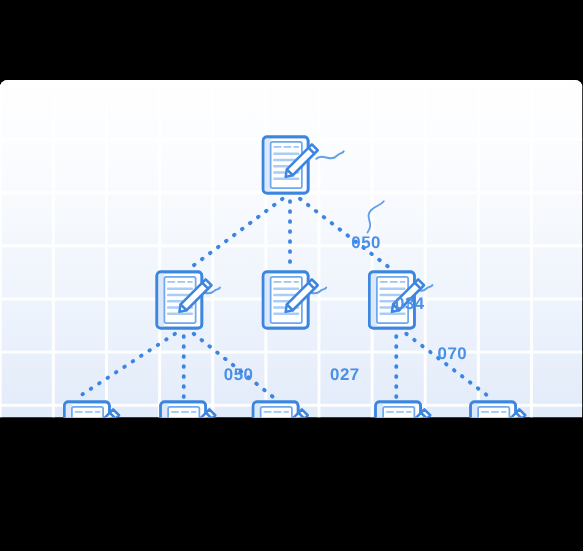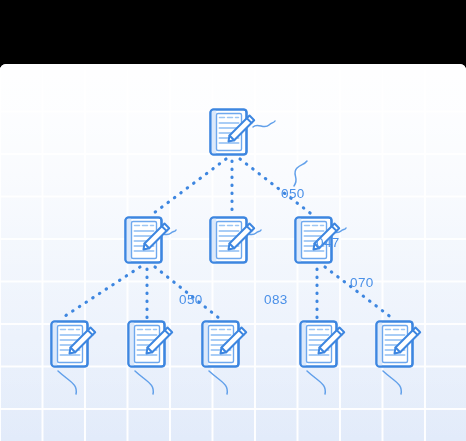--- a/index.html
+++ b/index.html
@@ -1,20 +1,20 @@
 <!DOCTYPE html>
 <html><head>
 <meta charset="utf-8">
 <style>
   html,body{margin:0;padding:0;background:#000;}
   #root{position:relative;width:466px;height:441px;overflow:hidden;background:#000;
         font-family:"Liberation Sans", sans-serif;}
   #topbar{position:absolute;left:0;top:0;width:466px;height:64px;background:#000;z-index:5;}
-  #canvas{position:absolute;left:0;top:64px;width:466px;height:377px;overflow:hidden;
-          border-top-left-radius:6px;border-top-right-radius:6px;}
+  #canvas{position:absolute;left:0;top:64px;width:466px;height:270px;overflow:hidden;
+          border-top-left-radius:6px;border-top-right-radius:6px;font-weight:bold;}
   #bg{position:absolute;inset:0;
       background:
         linear-gradient(to bottom, rgba(255,255,255,0.92), rgba(255,255,255,0.0)),
         linear-gradient(to bottom, #f6f9fe 0%, #eaf1fc 45%, #e2ebfa 100%);}
   #grid{position:absolute;inset:0;
       background-image:
         linear-gradient(to right, rgba(255,255,255,0.95) 0 2px, transparent 2px),
         linear-gradient(to bottom, rgba(255,255,255,0.95) 0 2px, transparent 2px);
       background-size:42.5px 42.5px;
       background-position:-1px 4px;}
@@ -112,20 +112,20 @@
       <g>
         <use href="#docicon" x="299" y="256"></use>
       </g>
       <g>
         <use href="#docicon" x="375" y="256"></use>
       </g>
     </svg>
 
     <div class="lbl" style="left:281px;top:122px;">050</div>
 
-    <div class="lbl" style="left:316px;top:171px;">047</div>
+    <div class="lbl" style="left:316px;top:171px;">034</div>
 
     <div class="lbl" style="left:179px;top:228px;">050</div>
-    <div class="lbl" style="left:264px;top:228px;">083</div>
+    <div class="lbl" style="left:264px;top:228px;">027</div>
     <div class="lbl" style="left:350px;top:211px;">070</div>
 
   </div>
 </div>
 
 </body></html>

